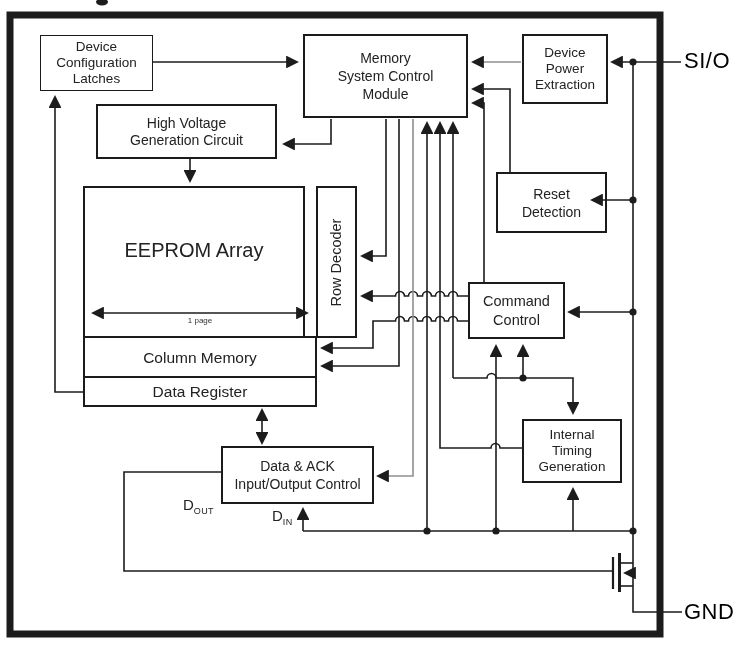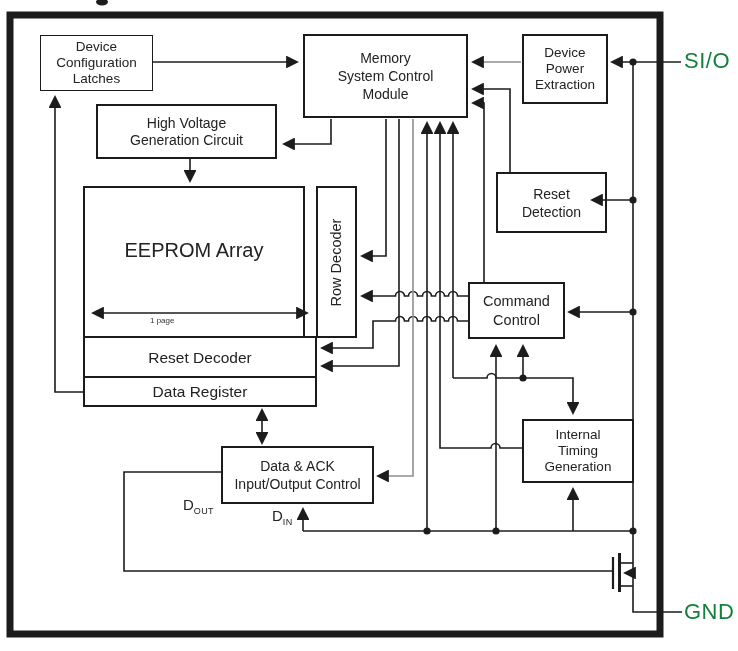--- a/index.html
+++ b/index.html
@@ -13,27 +13,27 @@
     display:flex;align-items:center;justify-content:center;text-align:center;
     box-sizing:border-box;
   }
   .box-label{white-space:pre-line;line-height:17px;font-size:14px;color:#222;}
   .thin{border-width:1.7px;}
   .mid{border-width:2px;}
   .eeprom-label{font-size:20px;line-height:22px;}
   .big-label{font-size:15.5px;}
   .rot{transform:rotate(-90deg);white-space:nowrap;font-size:14.5px;}
   .pin{
-    position:absolute;z-index:3;font-size:22px;color:#15803d;letter-spacing:0.5px;
+    position:absolute;z-index:3;font-size:22px;color:#000000;letter-spacing:0.5px;
   }
   .floating{position:absolute;z-index:3;color:#222;}
   .dlabel{font-size:15px;}
   .dlabel .sub{font-size:9px;vertical-align:-4px;letter-spacing:0.3px;}
   .tiny{font-size:8px;color:#333;}
-  .center{}
+  .center{text-align:center;}
 </style>
 </head>
 <body>
 
 <div id="stage">
 
   <svg id="wires" width="738" height="651" viewBox="0 0 738 651">
     <defs>
       <marker id="arr" viewBox="0 0 10 10" refX="8.5" refY="5" markerWidth="8" markerHeight="8" orient="auto-start-reverse">
         <path d="M0,0 L10,5 L0,10 Z" fill="#1c1c1c"></path>
@@ -155,33 +155,33 @@
 
   <div class="box" style="left:83px;top:186px;width:222px;height:152px;">
     <span class="box-label eeprom-label" style="position:relative;top:-12px;">EEPROM Array</span>
   </div>
 
   <div class="box" style="left:316px;top:186px;width:41px;height:152px;">
     <span class="box-label rot">Row Decoder</span>
   </div>
 
   <div class="box mid" style="left:83px;top:336px;width:234px;height:42px;">
-    <span class="box-label big-label">Reset Decoder</span>
+    <span class="box-label big-label">Column Memory</span>
   </div>
 
   <div class="box mid" style="left:83px;top:376px;width:234px;height:31px;">
     <span class="box-label big-label">Data Register</span>
   </div>
 
   <div class="box" style="left:468px;top:282px;width:97px;height:57px;">
     <span class="box-label" style="font-size:14.5px;line-height:19px;">Command
 Control</span>
   </div>
 
-  <div class="box" style="left:522px;top:419px;width:112px;height:64px;">
+  <div class="box" style="left:522px;top:419px;width:100px;height:64px;">
     <span class="box-label" style="font-size:13.5px;line-height:16px;">Internal
 Timing
 Generation</span>
   </div>
 
   <div class="box" style="left:221px;top:446px;width:153px;height:58px;">
     <span class="box-label" style="line-height:18px;">Data &amp; ACK
 Input/Output Control</span>
   </div>
 

